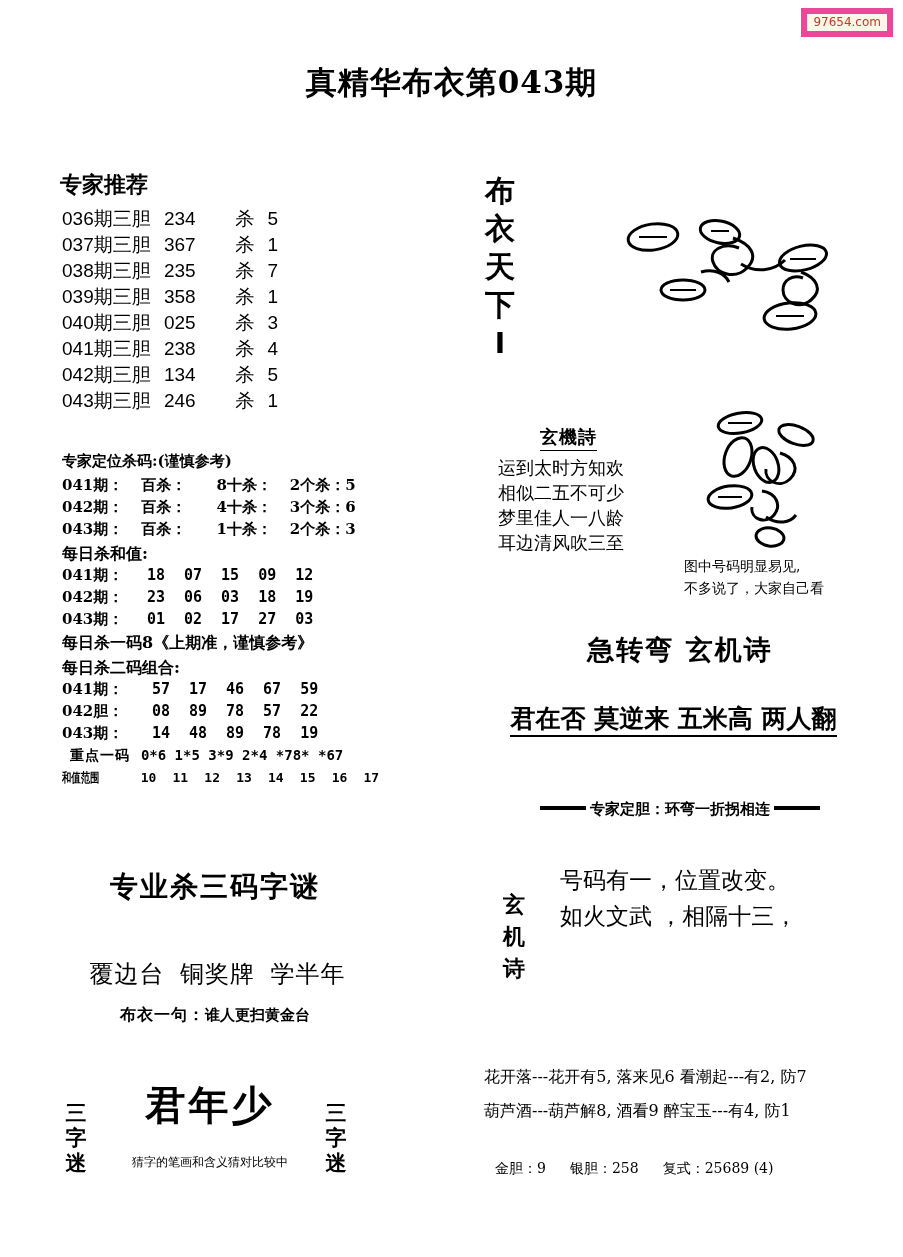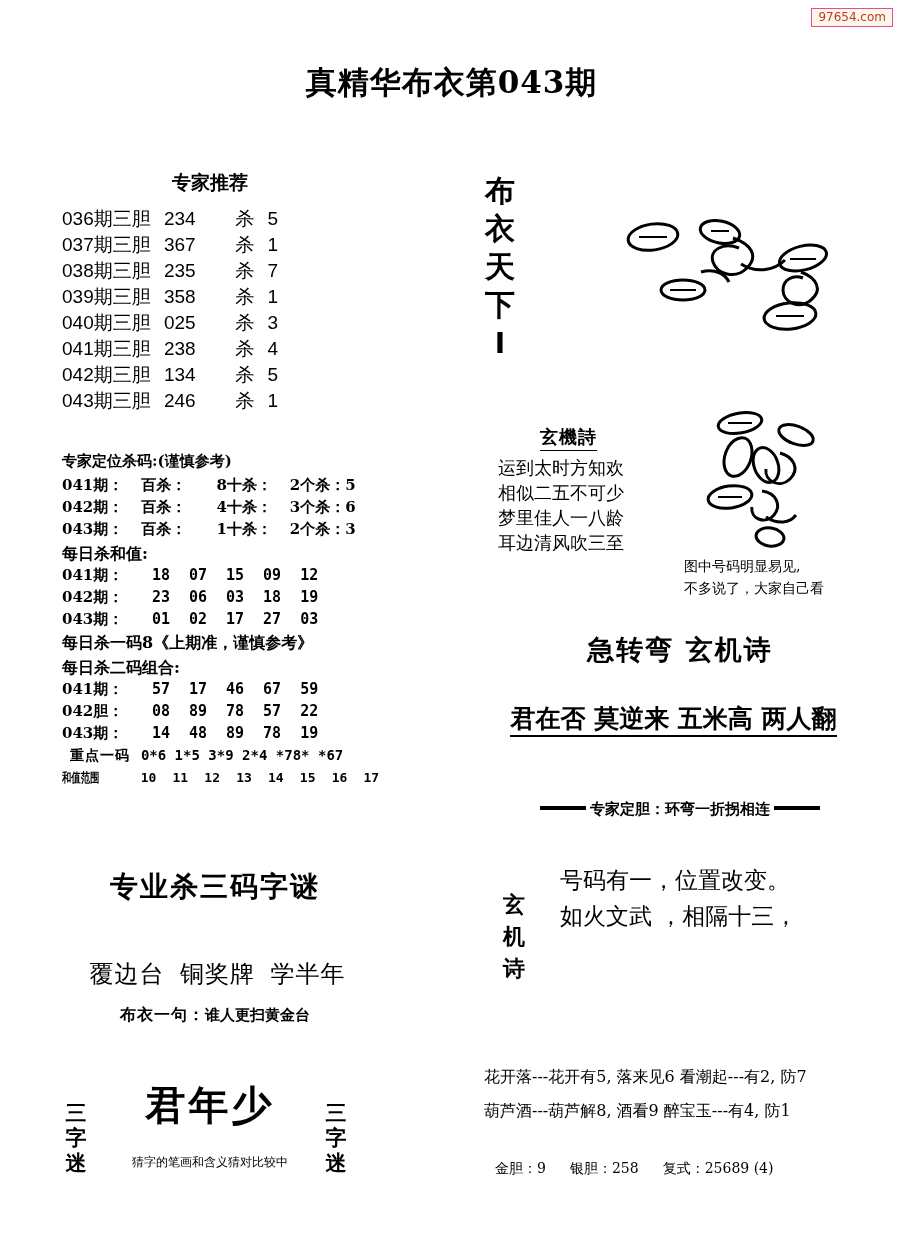--- a/index.html
+++ b/index.html
@@ -9,21 +9,21 @@
     font-family:"DejaVu Sans","Liberation Sans",sans-serif;
     color:#000;
     position:relative;
     overflow:hidden;
   }
   .page{position:relative;width:903px;height:1257px;}
 
   
   .watermark{
     position:absolute;top:8px;right:10px;
-    border:1px solid #ec4899;
+    border:6px solid #ec4899;
     background:#fdf7e8;
     color:#c0392b;
     font-size:12px;
     padding:1px 6px 2px 6px;
     letter-spacing:0px;
     font-family:"DejaVu Sans",sans-serif;
   }
 
   
   .main-title{
@@ -31,22 +31,21 @@
     text-align:center;
     font-size:31px;
     font-weight:bold;
     letter-spacing:1px;
     font-family:"DejaVu Serif","Liberation Serif",serif;
   }
 
   
   .expert-head{
     position:absolute;top:170px;left:60px;width:300px;
-    text-align:center;
-    font-size:19px;font-weight:bold;
+    font-size:22px;font-weight:bold;
     font-family:"DejaVu Serif",serif;
   }
   .expert-list{
     position:absolute;top:206px;left:62px;
     font-size:19px;
     font-family:Liberation Sans, sans-serif;
   }
   .expert-list .row{height:26px;line-height:26px;white-space:nowrap;}
   .expert-list .per{letter-spacing:0px;}
   .expert-list .num{display:inline-block;min-width:52px;margin-left:8px;}
@@ -75,21 +74,21 @@
     font-size:16px;font-weight:bold;
     font-family:"DejaVu Serif",serif;
   }
   .sum-rows{
     position:absolute;top:564px;left:62px;
     font-size:15px;font-weight:bold;
     font-family:"DejaVu Sans Mono","Liberation Mono",monospace;
   }
   .sum-rows .row{height:22px;line-height:22px;white-space:nowrap;}
   .sum-rows .lab{display:inline-block;min-width:76px;font-family:"DejaVu Serif",serif;}
-  .sum-rows .vals span{display:inline-block;min-width:28px;text-align:center;}
+  .sum-rows .vals span{display:inline-block;min-width:28px;}
 
   .kill1{
     position:absolute;top:633px;left:62px;
     font-size:16px;font-weight:bold;
     font-family:"DejaVu Serif",serif;
     white-space:nowrap;
   }
   .kill2-head{
     position:absolute;top:658px;left:62px;
     font-size:16px;font-weight:bold;

